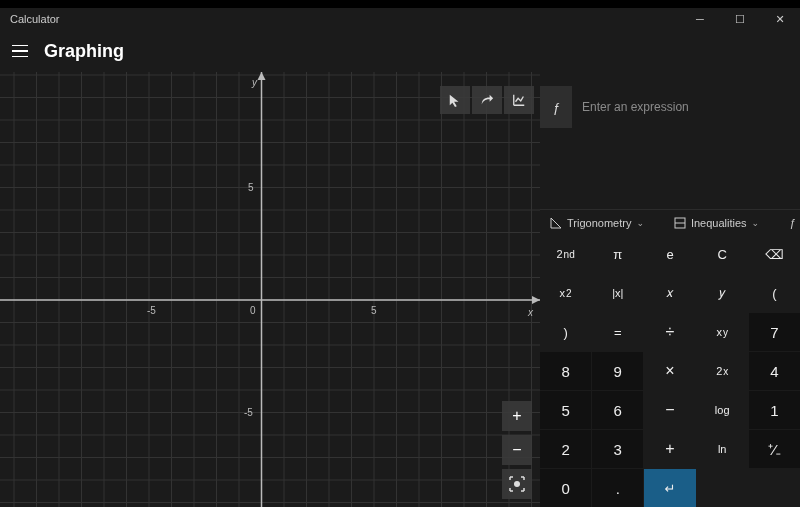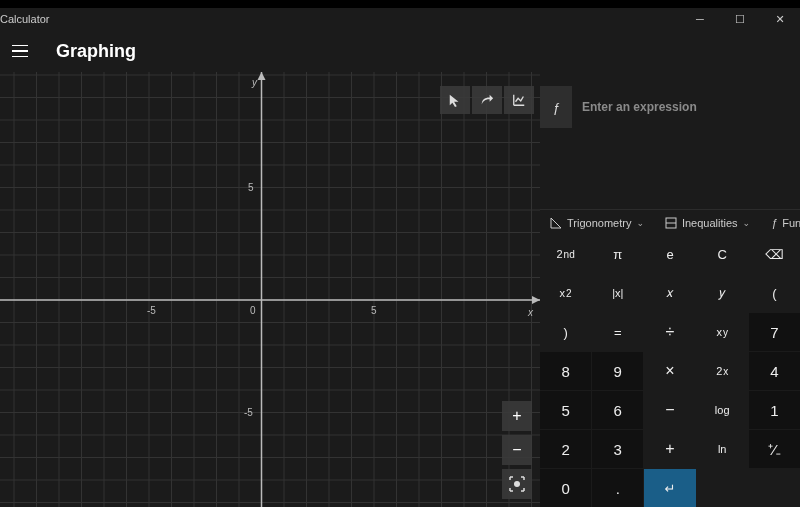--- a/index.html
+++ b/index.html
@@ -1,41 +1,41 @@
 <!DOCTYPE html>
 <html><head>
 <meta charset="utf-8">
 <style>
   * { box-sizing: border-box; margin: 0; padding: 0; font-family: "Segoe UI", sans-serif; }
   body { width: 800px; height: 507px; background: #000; overflow: hidden; color: #fff; }
   .menubar { height: 8px; background: #000; display:flex; gap:8px; font-size:9px; color:#888; padding:0 6px; overflow:hidden; }
-  .titlebar { height: 22px; background: #1b1b1b; display: flex; align-items: center; font-size: 11px; color: #ccc; }
+  .titlebar { height: 22px; background: #1b1b1b; display: flex; align-items: center; font-size: 11px; color: #ccc; padding-left: 10px; }
   .titlebar .spacer { flex: 1; }
   .win-ctrl { width: 40px; height: 22px; display:flex; align-items:center; justify-content:center; color:#ccc; font-size:11px; }
-  .header { height: 42px; display: flex; align-items: center; background: #1b1b1b; padding-left: 8px; gap: 24px; }
+  .header { height: 42px; display: flex; align-items: center; background: #1b1b1b; padding-left: 8px; gap: 12px; }
   .hamburger { width: 24px; height: 24px; display:flex; flex-direction:column; justify-content:center; gap:4px; padding:4px; }
   .hamburger span { display:block; height:1.5px; background:#fff; width:16px; }
   .header h1 { font-size: 18px; font-weight: 600; color:#fff; }
   .content { display:flex; height: calc(507px - 8px - 22px - 42px); }
   .graph-pane { flex:1; position:relative; background:#1b1b1b; }
   svg.graph { position:absolute; inset:0; }
   .graph-toolbar { position:absolute; top:14px; right:6px; display:flex; gap:0; }
   .graph-toolbar .tbtn { width:30px; height:28px; display:flex; align-items:center; justify-content:center; background:rgba(59,59,59,.85); }
   .graph-toolbar .tbtn + .tbtn { margin-left:2px; }
   .zoom-col { position:absolute; right:8px; bottom:8px; display:flex; flex-direction:column; gap:4px; }
   .zoom-col .zbtn { width:30px; height:30px; display:flex; align-items:center; justify-content:center; background:rgba(59,59,59,.85); color:#fff; font-size:16px; }
   .axis-lbl { font-size:10px; fill:#bbb; font-style:italic; }
   .tick-lbl { font-size:10px; fill:#bbb; }
   .right-pane { width:260px; background:#1b1b1b; display:flex; flex-direction:column; }
   .expr-row { height:42px; margin-top:14px; display:flex; align-items:stretch; }
   .expr-fx { width:32px; background:#2e2e2e; display:flex; align-items:center; justify-content:center; font-style:italic; color:#ddd; font-size:13px; }
-  .expr-input { flex:1; background:transparent; border:none; color:#fff; font-size:12px; padding:0 10px; outline:none;font-weight:bold; }
+  .expr-input { flex:1; background:transparent; border:none; color:#fff; font-size:12px; padding:0 10px; outline:none; }
   .expr-input::placeholder { color:#8a8a8a; }
   .expr-gap { flex:1; }
-  .cat-row { height:26px; display:flex; align-items:flex-end; gap:5px; padding:0 2px; border-top:1px solid #2c2c2c; }
+  .cat-row { height:26px; display:flex; align-items:flex-end; gap:14px; padding:0 2px; border-top:1px solid #2c2c2c; }
   .cat { display:flex; align-items:center; gap:5px; font-size:11px; color:#ccc; padding:0 8px; height:100%; white-space:nowrap; }
   .cat svg { flex:none; }
   .chev { font-size:9px; color:#aaa; }
   .keypad { display:grid; grid-template-columns: repeat(6, 1fr); grid-auto-rows: 38px; gap:1px; background:#1b1b1b; }
   .key { display:flex; align-items:center; justify-content:center; font-size:13px; color:#eee; background:#1b1b1b; cursor:default; }
   .key.small { font-size:11px; }
   .key sup { font-size:10px; vertical-align:super; margin-left:1px; }
   .key.num { background:#111; font-size:15px; }
   .key.eq  { background:#1a5e88; }
   .key.op  { font-size:16px; }

